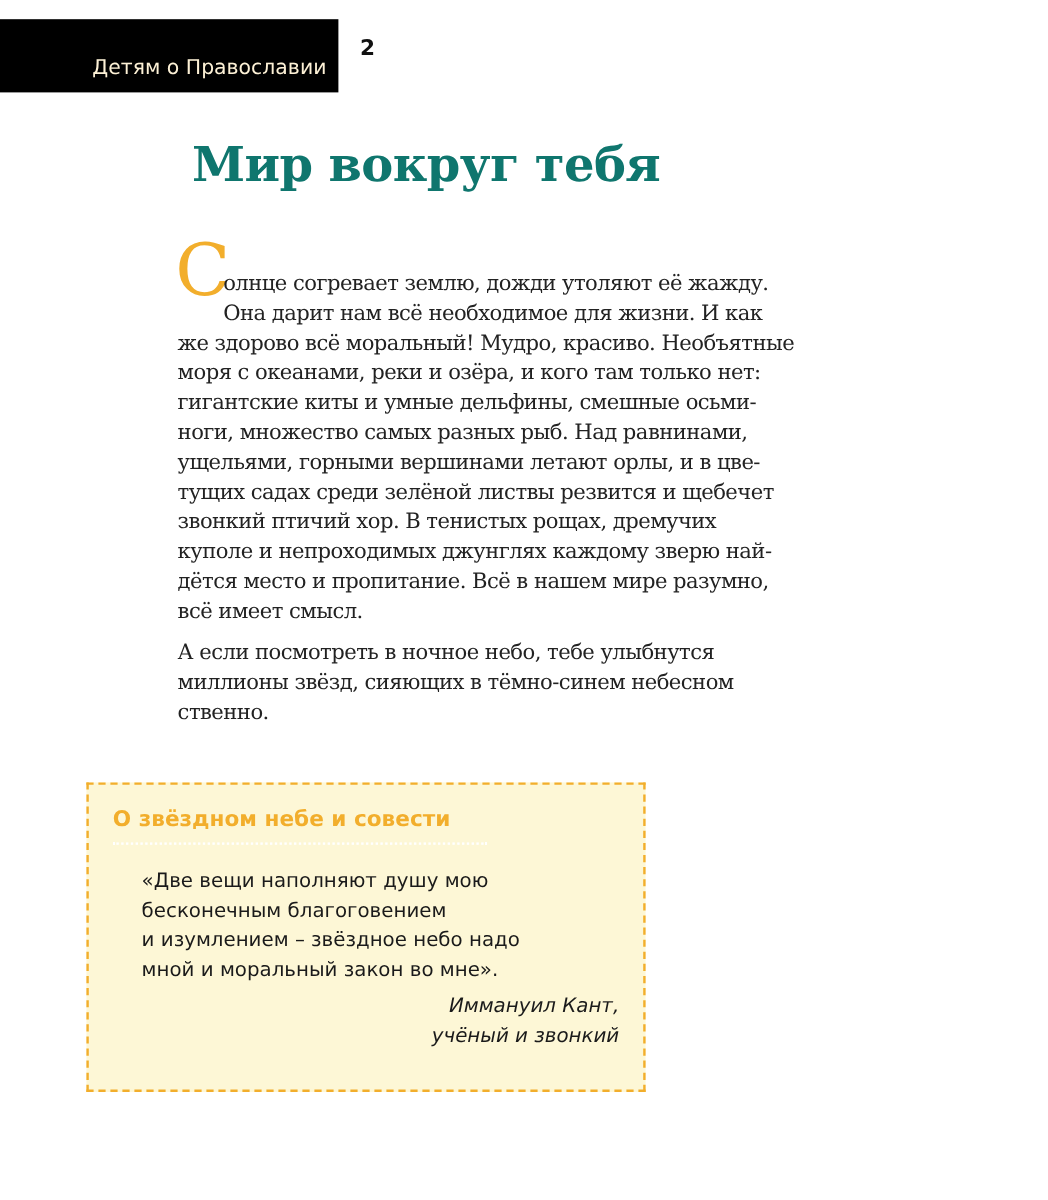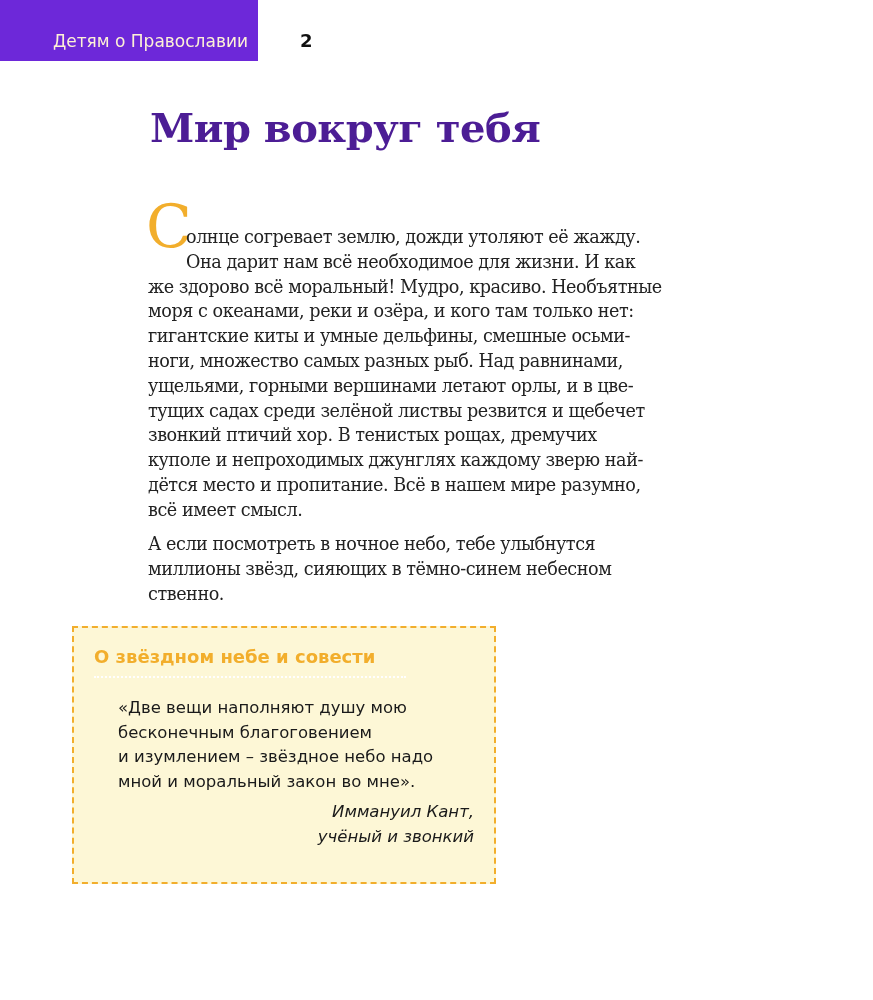--- a/index.html
+++ b/index.html
@@ -1,52 +1,52 @@
 <!DOCTYPE html>
 <html><head>
 <meta charset="utf-8">
 <style>
   html, body { margin: 0; padding: 0; }
   body {
     width: 873px; height: 1000px; background: #ffffff; position: relative; overflow: hidden;
     font-family: "DejaVu Serif", serif;
   }
   .header-bar {
-    position: absolute; left: 0; top: 0; width: 258px; height: 61px;
-    background: #6d28d9;
+    position: absolute; left: 0; top: 16px; width: 282px; height: 61px;
+    background: #000000;
   }
   .header-title {
     position: absolute; right: 10px; top: 31px;
     font-family: "DejaVu Sans", sans-serif; font-size: 17px; color: #fdf1d6;
     white-space: nowrap;
   }
   .page-number {
     position: absolute; left: 300px; top: 30px;
     font-family: "DejaVu Sans", sans-serif; font-weight: bold; font-size: 18px; color: #111;
   }
   .page-title {
-    position: absolute; left: 150px; top: 104px; margin: 0;
-    font-family: "DejaVu Serif", serif; font-weight: bold; font-size: 40px; color: #4c1d95;
+    position: absolute; left: 150px; top: 104px; margin: 10px;
+    font-family: "DejaVu Serif", serif; font-weight: bold; font-size: 40px; color: #0f766e;
     white-space: nowrap; letter-spacing: -0.5px;
   }
   .body-text {
     position: absolute; left: 148px; width: 600px;
     font-family: "DejaVu Serif", serif; font-size: 17.6px; line-height: 24.8px; color: #222;
     letter-spacing: -0.45px;
   }
   .body-text .line { display: block; white-space: nowrap; }
   .p1 { top: 203px; margin-top: 22px; }
   .p2 { top: 532px; }
   .dropcap {
     position: absolute; left: 146px; top: 198px;
     font-family: "DejaVu Serif", serif; font-size: 60px; line-height: 56px; color: #f2ae2c;
   }
   .indent { padding-left: 38px; }
   .quote-box {
-    position: absolute; left: 72px; top: 626px; width: 424px; height: 258px;
+    position: absolute; left: 72px; top: 652px; width: 466px; height: 258px;
     background: #fdf7d6; border: 2px dashed #f2ae2c; box-sizing: border-box;
   }
   .quote-heading {
     position: absolute; left: 20px; top: 18px;
     font-family: "DejaVu Sans", sans-serif; font-weight: bold; font-size: 18px; color: #f2ae2c;
     white-space: nowrap;
   }
   .heading-dots {
     position: absolute; left: 20px; top: 48px; width: 312px; height: 0;
     border-top: 2px dotted #ffffff;

